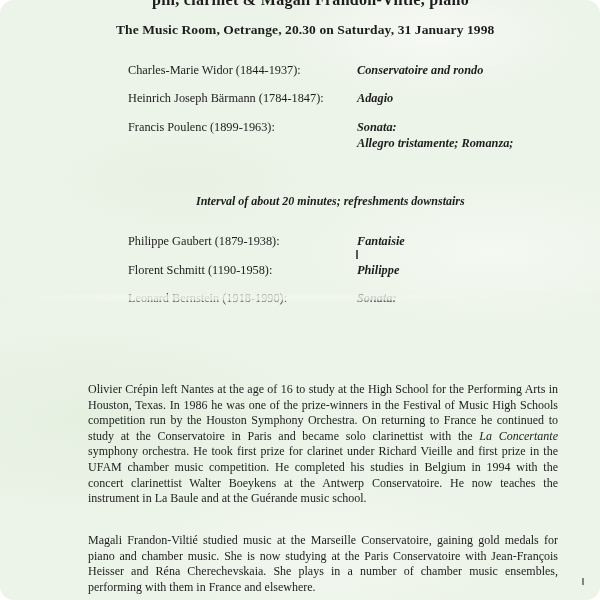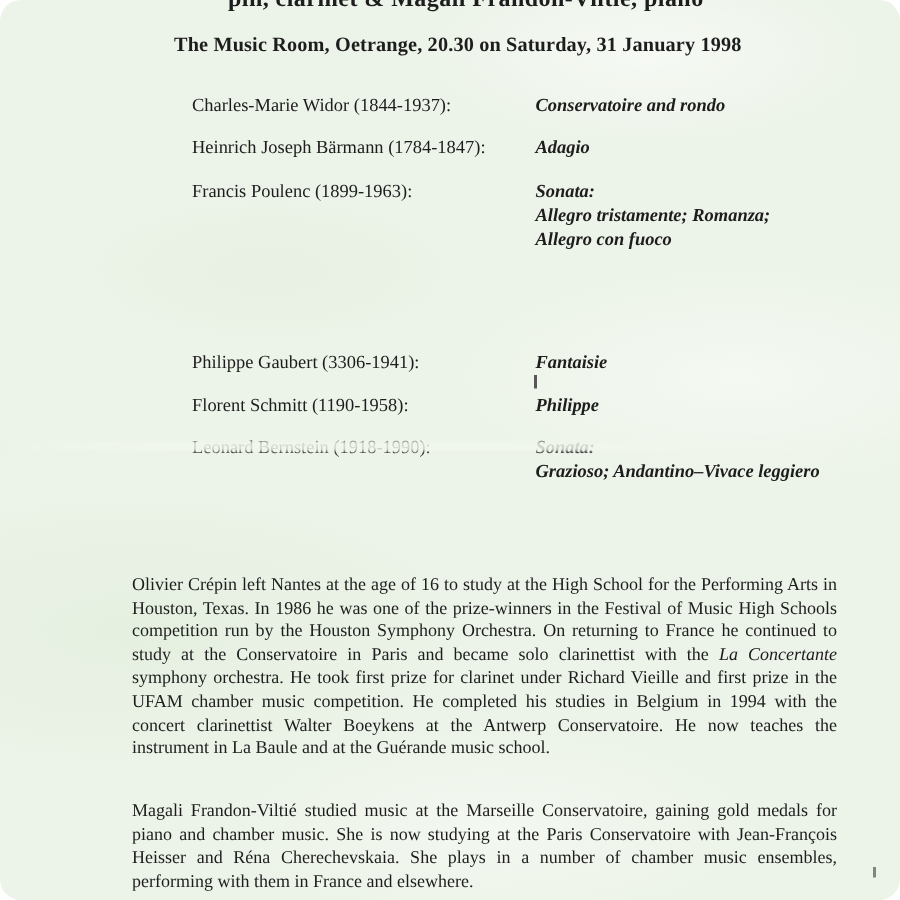--- a/index.html
+++ b/index.html
@@ -91,40 +91,39 @@
     </div>
     <div>
       <span class="composer" style="top:91px">Heinrich Joseph Bärmann (1784-1847):</span>
       <span class="work" style="top:90px">Adagio</span>
     </div>
     <div>
       <span class="composer" style="top:120px">Francis Poulenc (1899-1963):</span>
       <span class="work" style="top:119px">
         <span style="display:block">Sonata:</span>
         <span style="display:block">Allegro tristamente; Romanza;</span>
-        <span style="display:block">Allegro con fuoco</span>
       </span>
     </div>
   </div>
 
+  <div class="abs note" style="top:194px;left:196px">Interval of about 20 minutes; refreshments downstairs</div>
 
   <div>
     <div>
-      <span class="composer" style="top:234px">Philippe Gaubert (3306-1941):</span>
+      <span class="composer" style="top:234px">Philippe Gaubert (1879-1938):</span>
       <span class="work" style="top:233px">Fantaisie</span>
     </div>
     <div>
       <span class="composer" style="top:263px">Florent Schmitt (1190-1958):</span>
       <span class="work" style="top:262px">Philippe</span>
     </div>
     <div>
       <span class="composer" style="top:291px">Leonard Bernstein (1918-1990):</span>
       <span class="work" style="top:290px">
         <span style="display:block">Sonata:</span>
-        <span style="display:block">Grazioso; Andantino–Vivace leggiero</span>
       </span>
     </div>
   </div>
 
 
   <div class="abs bio" style="top:382px"><span>Olivier Crépin left Nantes at the age of 16 to study at the High School for the Performing Arts in Houston, Texas. In 1986 he was one of the prize-winners in the Festival of Music High Schools competition run by the Houston Symphony Orchestra. On returning to France he continued to study at the Conservatoire in Paris and became solo clarinettist with the </span><em>La Concertante</em><span> symphony orchestra. He took first prize for clarinet under Richard Vieille and first prize in the UFAM chamber music competition. He completed his studies in Belgium in 1994 with the concert clarinettist Walter Boeykens at the Antwerp Conservatoire. He now teaches the instrument in La Baule and at the Guérande music school.</span></div>
 
   <div class="abs bio" style="top:533px"><span>Magali Frandon-Viltié studied music at the Marseille Conservatoire, gaining gold medals for piano and chamber music. She is now studying at the Paris Conservatoire with Jean-François Heisser and Réna Cherechevskaia. She plays in a number of chamber music ensembles, performing with them in France and elsewhere.</span></div>
 
   <div class="abs streak"></div>

